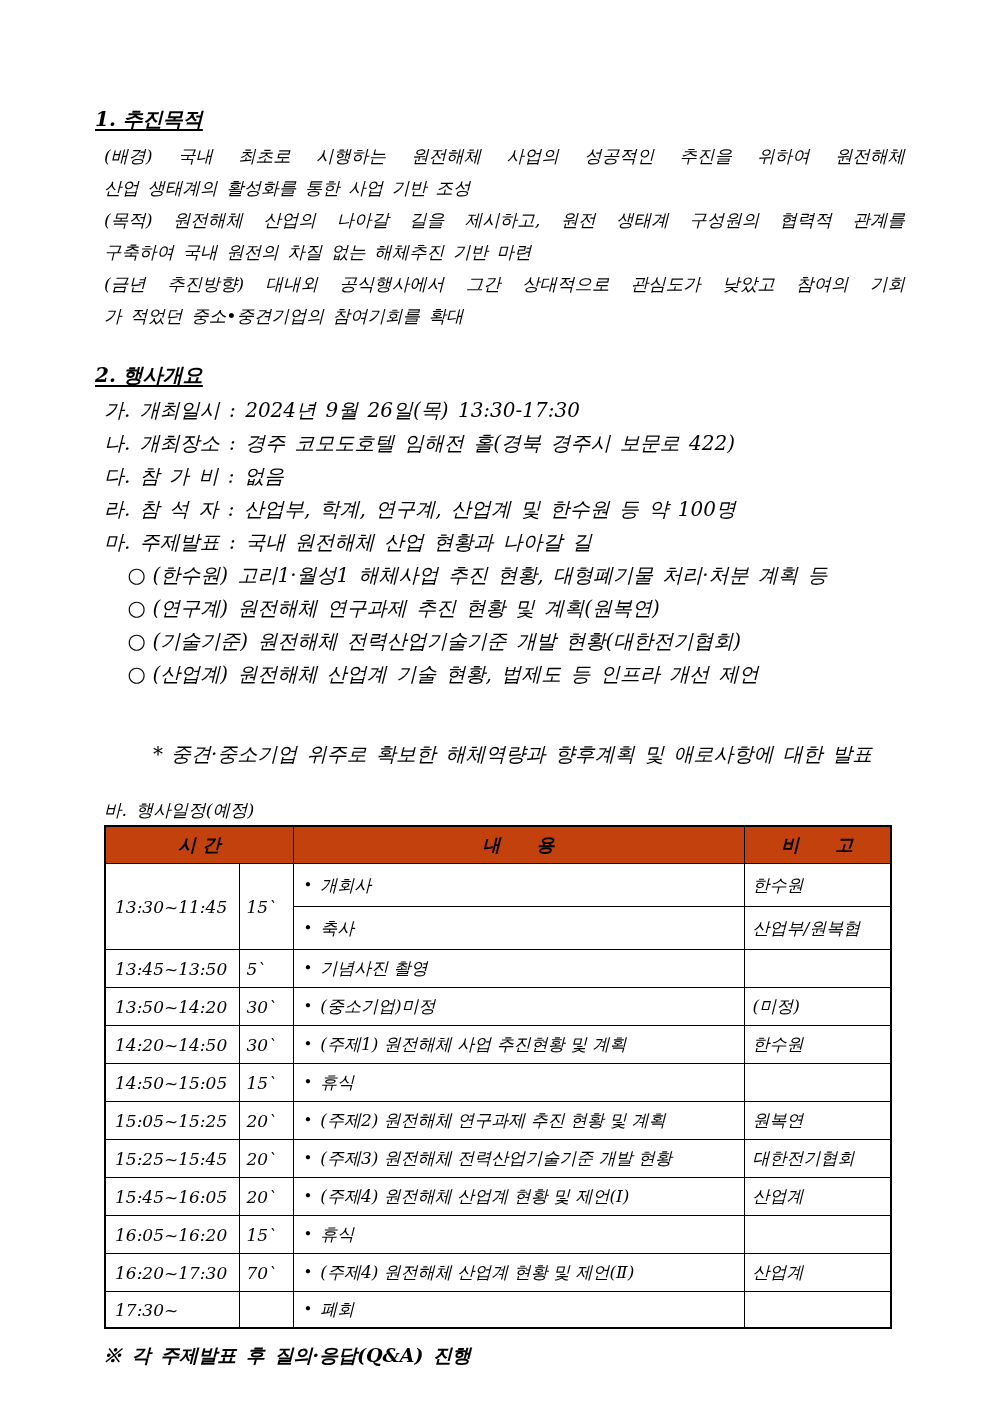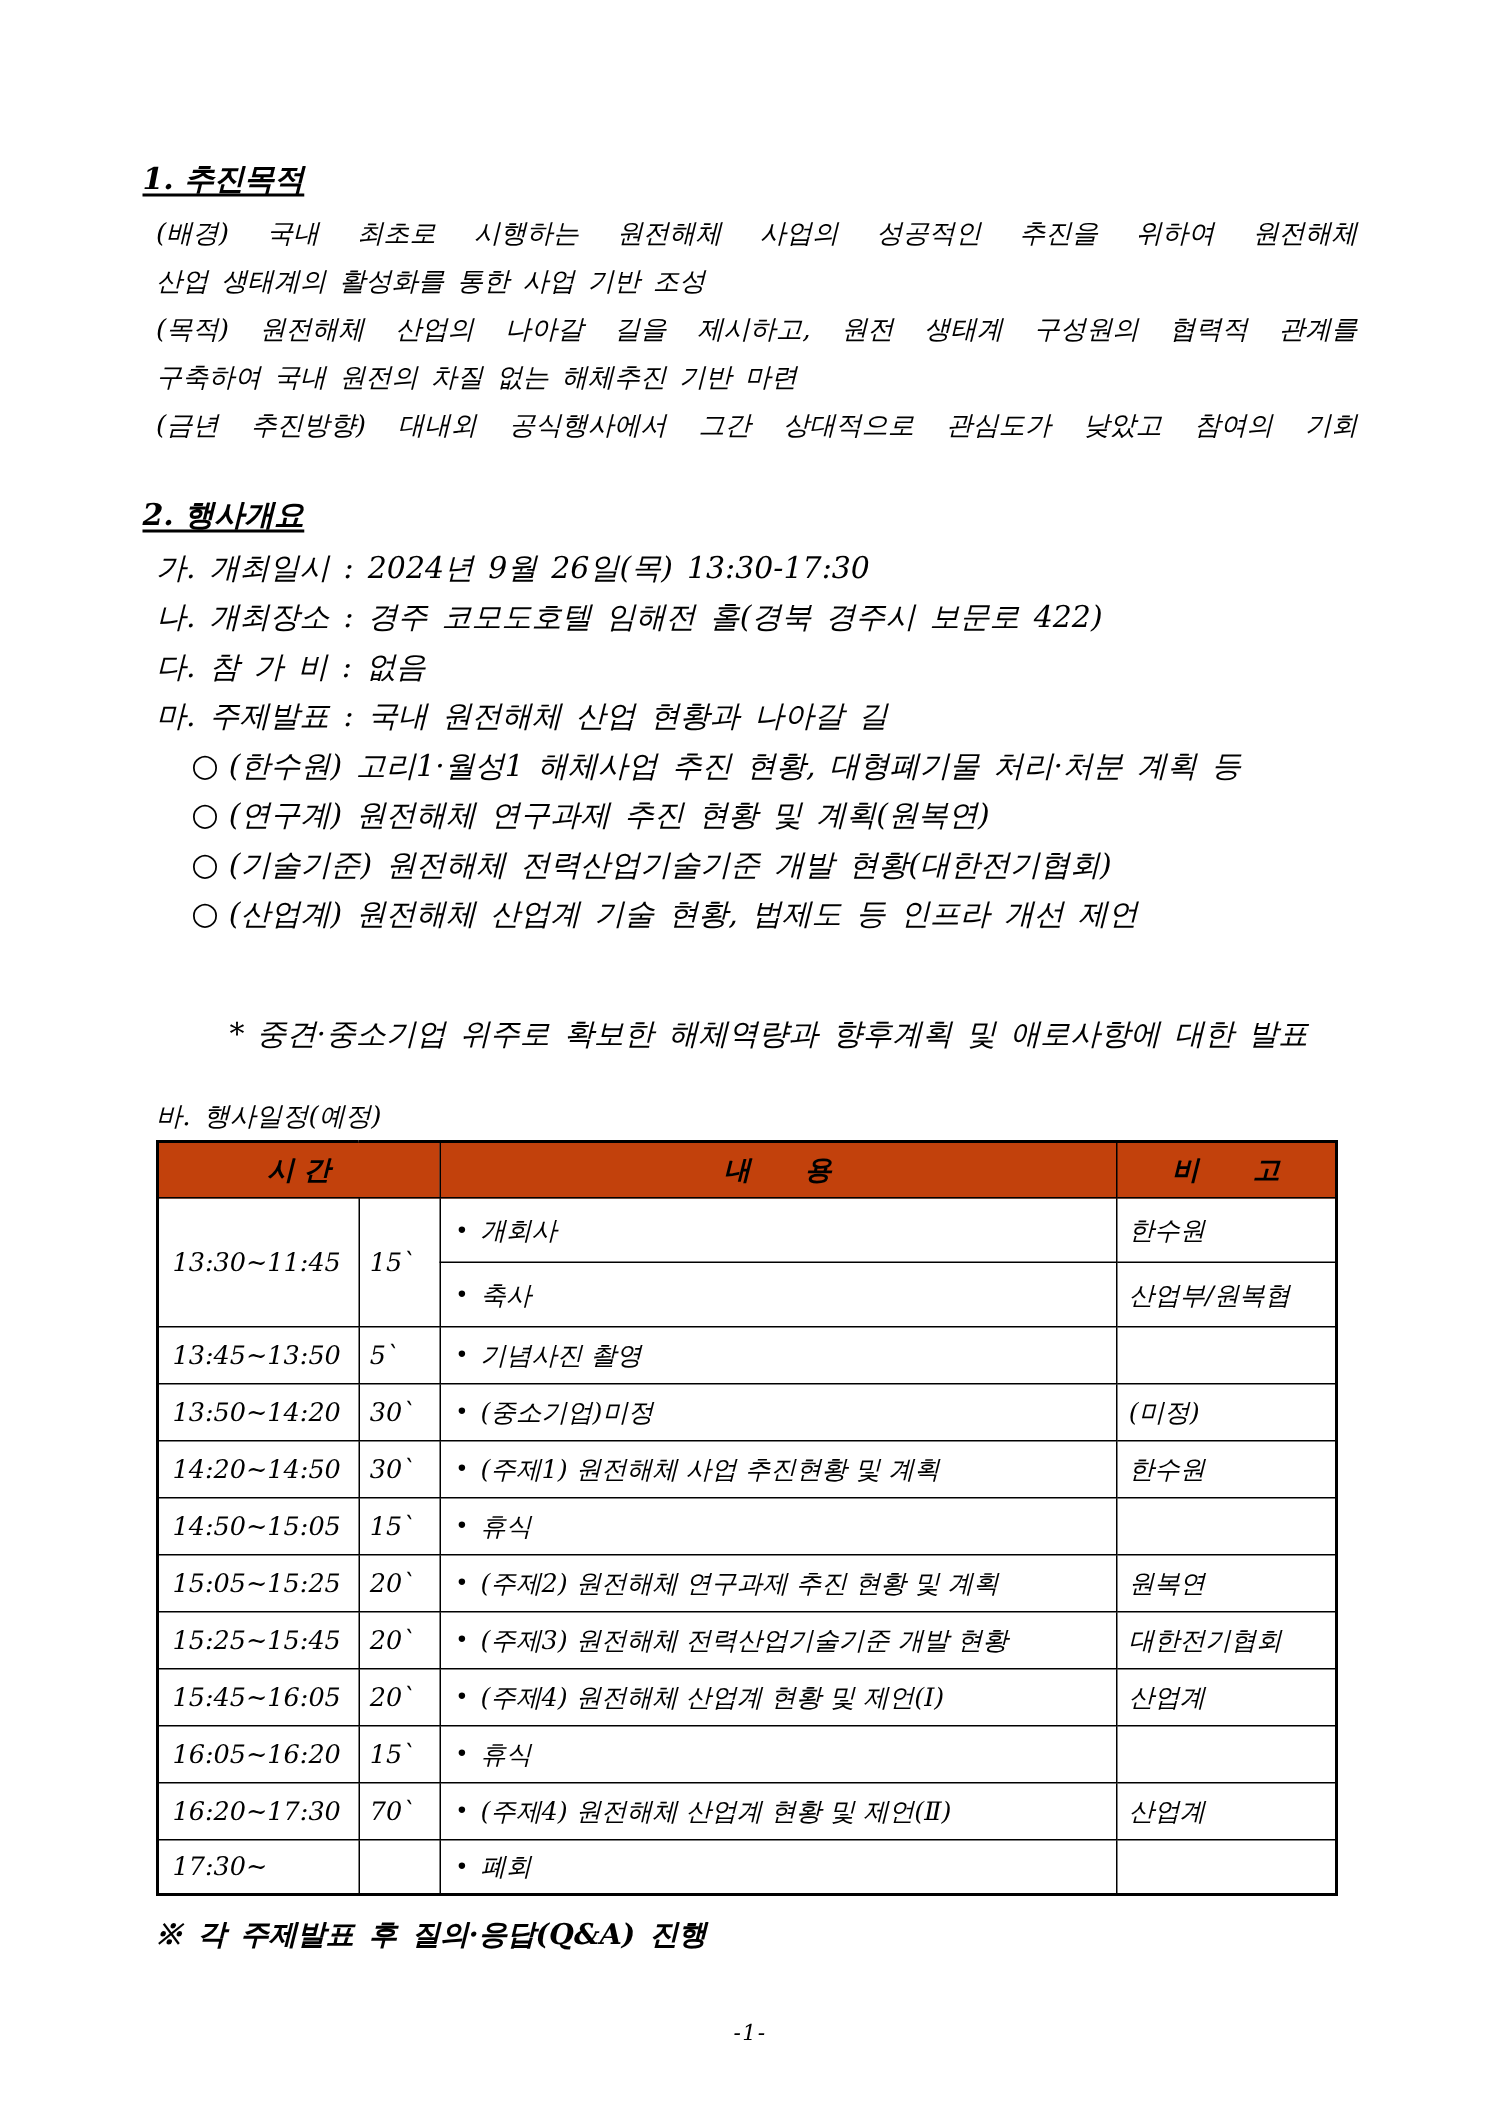--- a/index.html
+++ b/index.html
@@ -120,28 +120,30 @@
 <div class="content">
 
   <div class="sec-title">1. 추진목적</div>
 
   <div class="para">
     <div class="para-line jl">(배경) 국내 최초로 시행하는 원전해체 사업의 성공적인 추진을 위하여 원전해체</div>
     <div class="para-line">산업 생태계의 활성화를 통한 사업 기반 조성</div>
     <div class="para-line jl">(목적) 원전해체 산업의 나아갈 길을 제시하고, 원전 생태계 구성원의 협력적 관계를</div>
     <div class="para-line">구축하여 국내 원전의 차질 없는 해체추진 기반 마련</div>
     <div class="para-line jl">(금년 추진방향) 대내외 공식행사에서 그간 상대적으로 관심도가 낮았고 참여의 기회</div>
+    <div class="para-line">가 적었던 중소•중견기업의 참여기회를 확대</div>
   </div>
 
   <div class="sec-title second">2. 행사개요</div>
 
   <div class="list">
     <div class="list-line">가. 개최일시 : 2024년 9월 26일(목) 13:30-17:30</div>
     <div class="list-line">나. 개최장소 : 경주 코모도호텔 임해전 홀(경북 경주시 보문로 422)</div>
     <div class="list-line">다. 참 가 비 : 없음</div>
+    <div class="list-line">라. 참 석 자 : 산업부, 학계, 연구계, 산업계 및 한수원 등 약 100명</div>
     <div class="list-line">마. 주제발표 : 국내 원전해체 산업 현황과 나아갈 길</div>
 
     <div class="list-line circ"><span class="circ-marker">○</span><span>(한수원) 고리1·월성1 해체사업 추진 현황, 대형폐기물 처리·처분 계획 등</span></div>
     <div class="list-line circ"><span class="circ-marker">○</span><span>(연구계) 원전해체 연구과제 추진 현황 및 계획(원복연)</span></div>
     <div class="list-line circ"><span class="circ-marker">○</span><span>(기술기준) 원전해체 전력산업기술기준 개발 현황(대한전기협회)</span></div>
     <div class="list-line circ"><span class="circ-marker">○</span><span>(산업계) 원전해체 산업계 기술 현황, 법제도 등 인프라 개선 제언</span></div>
     <div class="list-line star"><span class="star-marker">*</span><span>중견·중소기업 위주로 확보한 해체역량과 향후계획 및 애로사항에 대한 발표</span></div>
   </div>
 
   <div class="tbl-caption">바. 행사일정(예정)</div>

